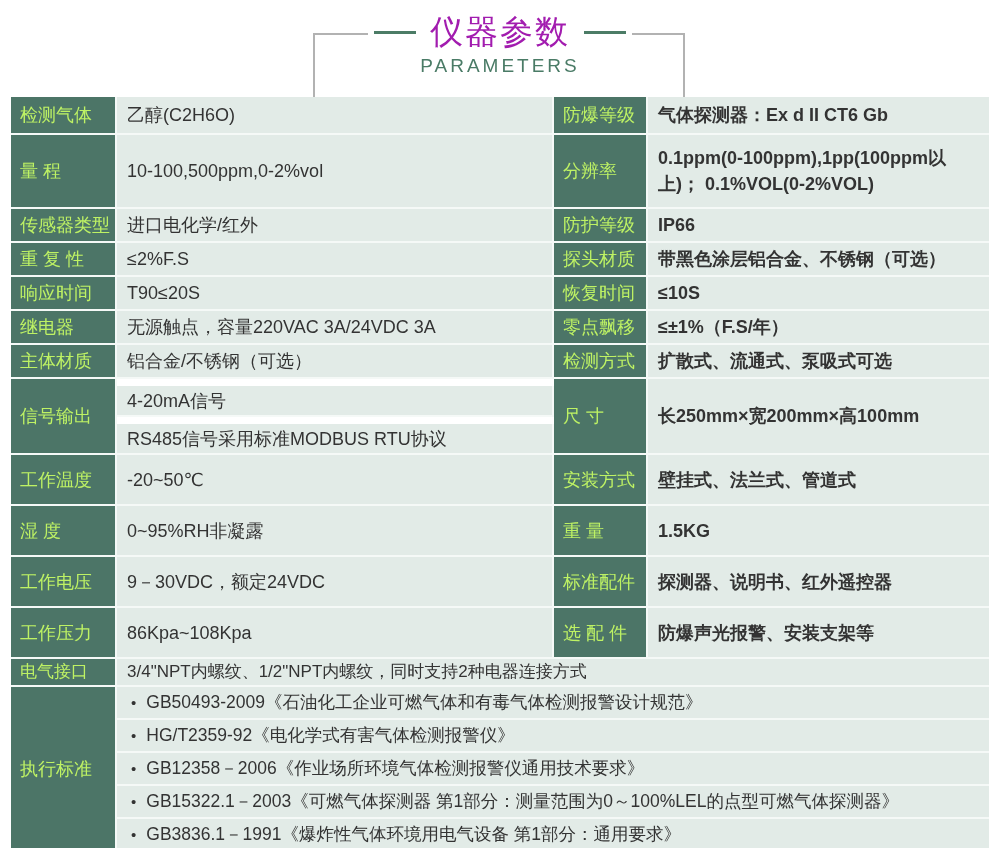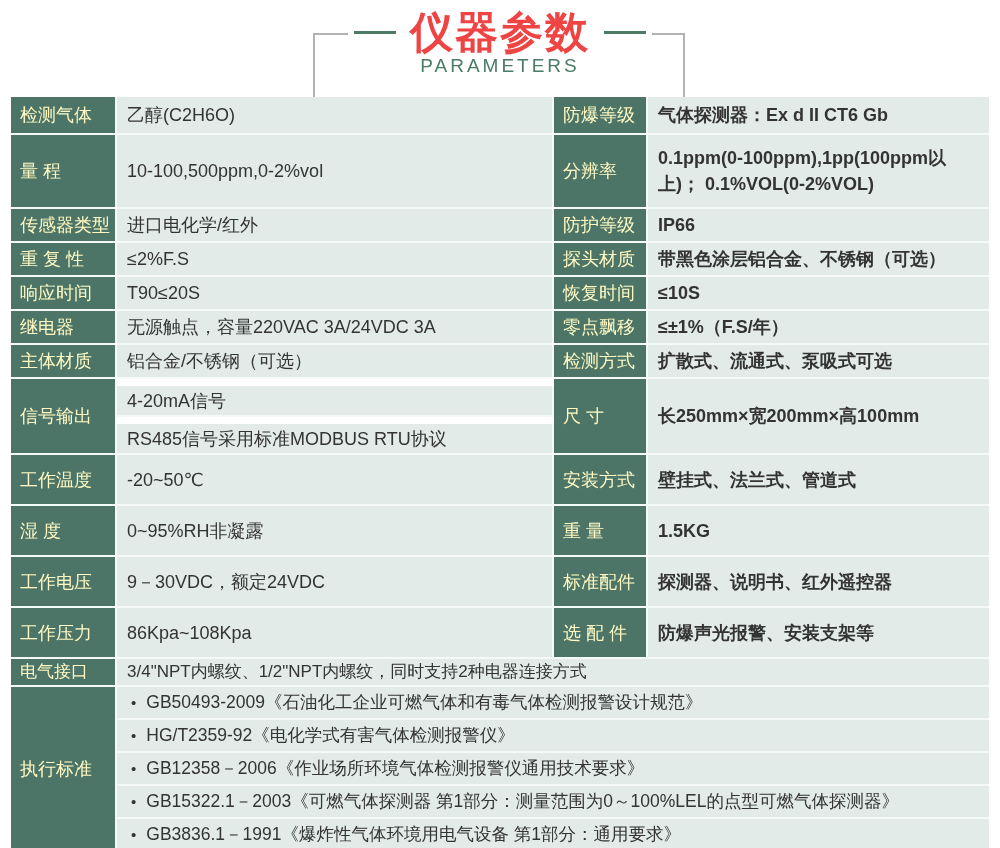--- a/index.html
+++ b/index.html
@@ -26,23 +26,23 @@
     background: #ffffff;
     padding: 0 6px;
     text-align: center;
     z-index: 2;
     white-space: nowrap;
   }
   .title-row { display: flex; align-items: center; justify-content: center; gap: 14px; }
   .title-dash { width: 42px; height: 3px; background: #4c7c66; flex: none; }
   .title-zh {
     margin: 0;
-    font-size: 43px; line-height: 40px;
-    font-weight: bold;
-    color: #ef4444;
+    font-size: 33px; line-height: 40px;
+    font-weight: normal;
+    color: #a21caf;
     letter-spacing: 2px;
   }
   .title-en {
     margin-top: 3px;
     font-size: 19px;
     letter-spacing: 3px;
     color: #4a7b66;
   }
 
   
@@ -52,21 +52,21 @@
     font-size: 18px;
   }
   .row { display: flex; width: 100%; }
   .cell {
     display: flex; align-items: center;
     border-right: 2px solid #f5f9f7;
     border-bottom: 2px solid #f5f9f7;
     line-height: 26px;
   }
   .lbl {
-    background: #4c7567; color: #fef9c3;
+    background: #4c7567; color: #bef264;
     padding-left: 9px; padding-right: 2px;
   }
   .val {
     background: #e2ebe7; color: #333333;
     padding-left: 10px; padding-right: 6px;
   }
   .w-l1 { width: 106px; flex: none; }
   .w-v1 { width: 437px; flex: none; }
   .w-l2 { width: 94px;  flex: none; }
   .w-v2 { flex: 1; border-right: none; font-weight: bold; }

